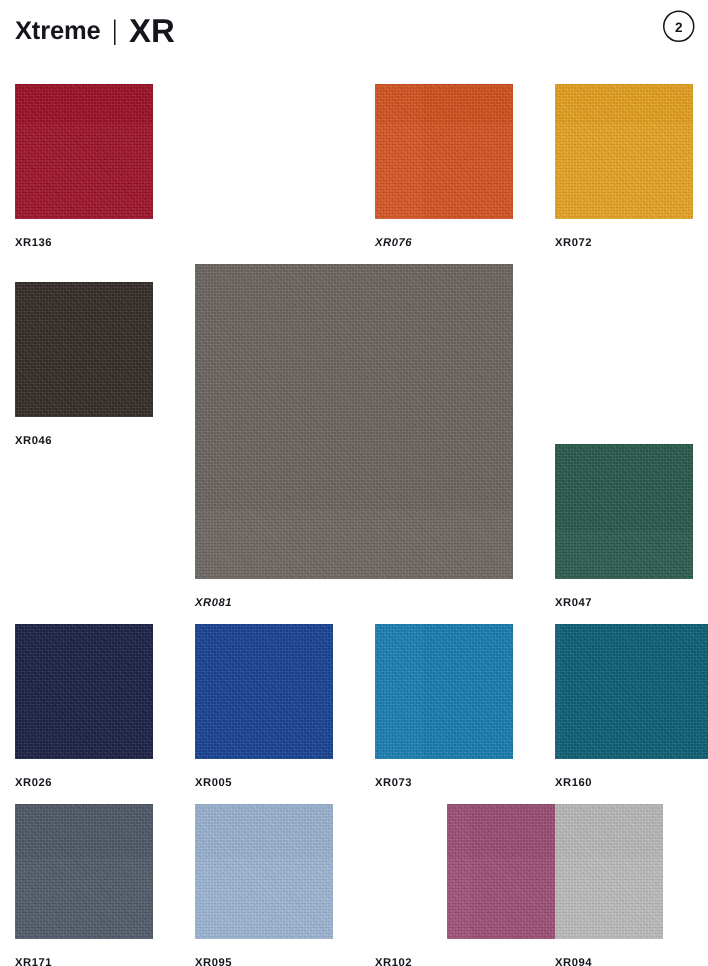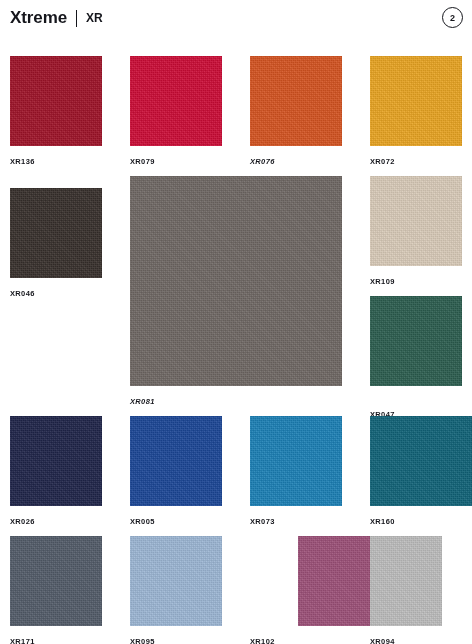--- a/index.html
+++ b/index.html
@@ -46,21 +46,21 @@
     letter-spacing: -0.1px;
   }
   .title-sep {
     display: inline-block;
     width: 1px;
     height: 17px;
     background: #15161c;
     margin: 0 9px;
   }
   .title-sub {
-    font-size: 12px;
+    font-size: 22px;
     font-weight: bold;
     color: #15161c;
     letter-spacing: -0.1px;
   }
   .page-badge {
     position: absolute;
     right: 9px;
     top: 7px;
     width: 21px;
     height: 21px;
@@ -145,47 +145,39 @@
       <span class="title-sub">XR</span>
     </div>
     <div class="page-badge">2</div>
   </div>
 
   <div class="grid" id="swatch-grid">
       <div class="cell" style="left: 0px; top: 0px; width: 92px; height: 108px;">
         <div class="chip" style="height: 90px; background: rgb(158, 17, 39);"></div>
         <div class="code" style="top: 101px;">XR136</div>
       </div>
-      <div class="cell" style="left: 120px; top: 0px; width: 92px; height: 108px;">
-        <div class="chip" style="height: 90px; background: rgb(204, 10, 53);"></div>
-        <div class="code" style="top: 101px;">XR079</div>
-      </div>
       <div class="cell" style="left: 240px; top: 0px; width: 92px; height: 108px;">
         <div class="chip" style="height: 90px; background: rgb(212, 82, 31);"></div>
         <div class="code" style="top: 101px; font-style: italic;">XR076</div>
       </div>
       <div class="cell" style="left: 360px; top: 0px; width: 92px; height: 108px;">
         <div class="chip" style="height: 90px; background: rgb(232, 163, 32);"></div>
         <div class="code" style="top: 101px;">XR072</div>
       </div>
       <div class="cell" style="left: 0px; top: 120px; width: 92px; height: 108px; margin-top: 12px;">
         <div class="chip" style="height: 90px; background: rgb(54, 46, 42);"></div>
         <div class="code" style="top: 101px;">XR046</div>
       </div>
       <div class="cell" style="left: 120px; top: 120px; width: 212px; height: 228px; font-style: italic;">
         <div class="chip" style="height: 210px; background: rgb(110, 103, 99);"></div>
         <div class="code" style="top: 221px;">XR081</div>
       </div>
-      <div class="cell" style="left: 360px; top: 120px; width: 92px; height: 108px;">
-        <div class="chip" style="height: 90px; background: rgb(217, 203, 184);"></div>
-        <div class="code" style="top: 101px;">XR109</div>
-      </div>
       <div class="cell" style="left: 360px; top: 240px; width: 92px; height: 108px;">
         <div class="chip" style="height: 90px; background: rgb(42, 92, 78);"></div>
-        <div class="code" style="top: 101px; margin-top: 13px;">XR047</div>
+        <div class="code" style="top: 101px;">XR047</div>
       </div>
       <div class="cell" style="left: 0px; top: 360px; width: 92px; height: 108px;">
         <div class="chip" style="height: 90px; background: rgb(30, 35, 72);"></div>
         <div class="code" style="top: 101px;">XR026</div>
       </div>
       <div class="cell" style="left: 120px; top: 360px; width: 92px; height: 108px;">
         <div class="chip" style="height: 90px; background: rgb(26, 69, 150);"></div>
         <div class="code" style="top: 101px;">XR005</div>
       </div>
       <div class="cell" style="left: 240px; top: 360px; width: 92px; height: 108px;">

